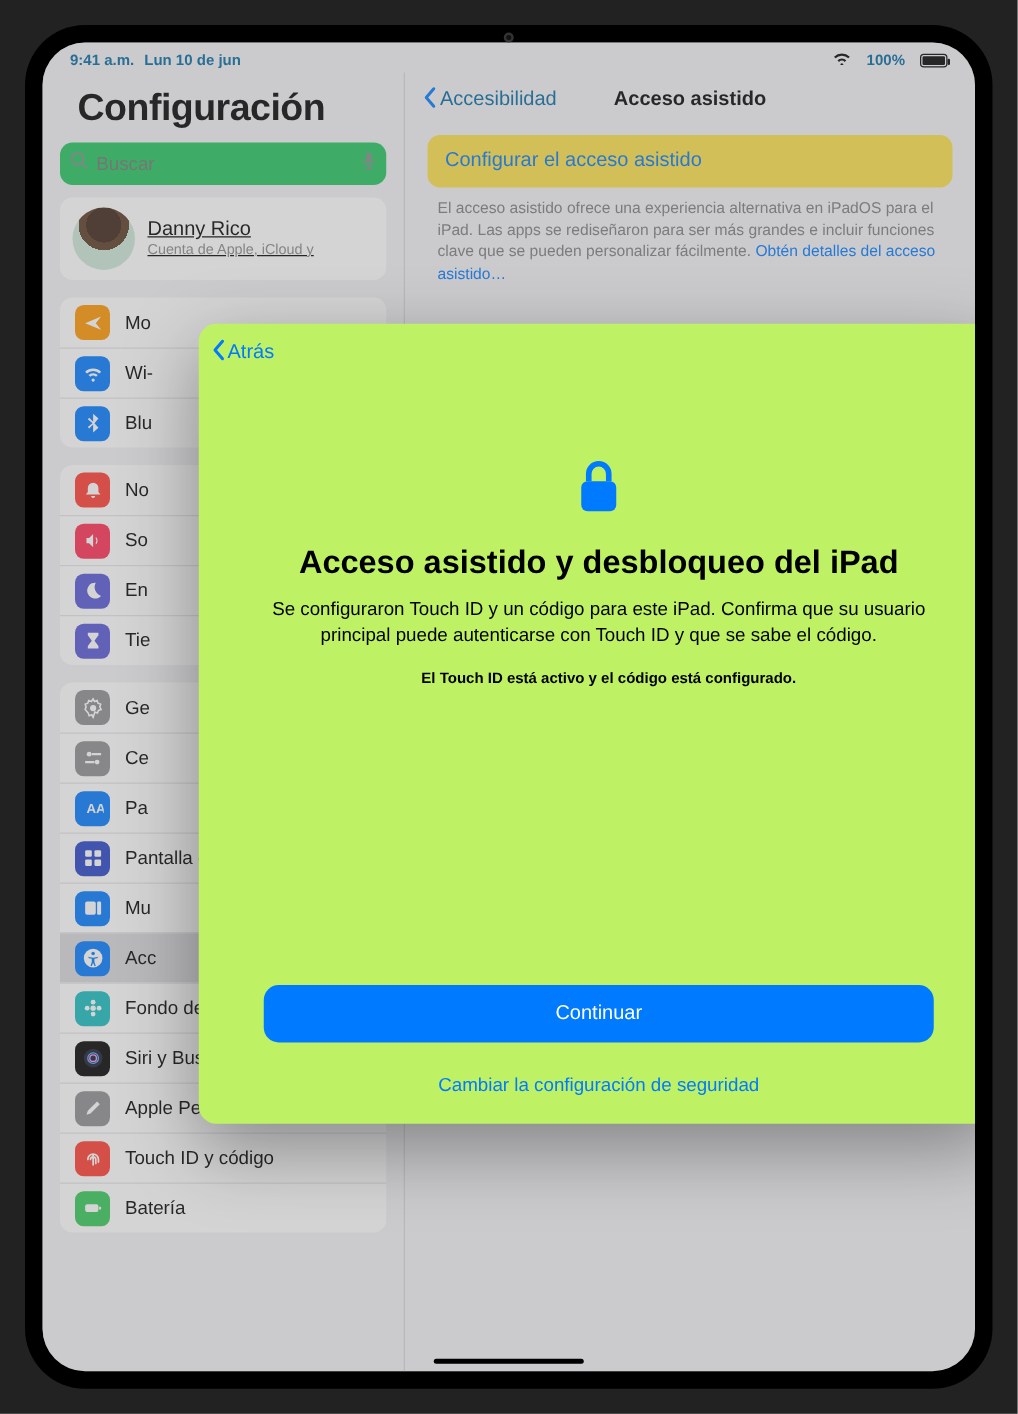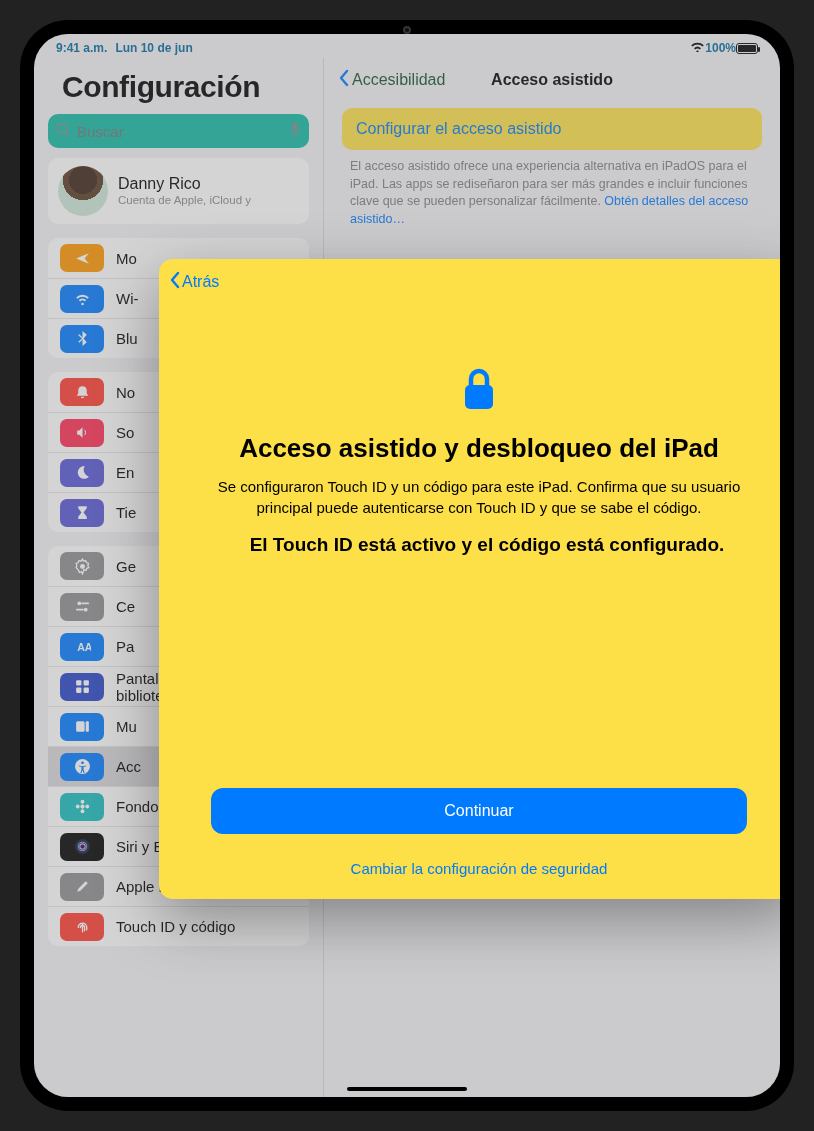--- a/index.html
+++ b/index.html
@@ -38,21 +38,21 @@
     height: 24px;
     display: flex;
     align-items: center;
     justify-content: space-between;
     padding: 4px 22px 0 22px;
     font-size: 12px;
     font-weight: 600;
     color: #0369a1;
   }
   .statusbar .left { display:flex; gap:8px; align-items:center; }
-  .statusbar .right { display:flex; gap:0; align-items:center; }
+  .statusbar .right { display:flex; gap:12px; align-items:center; }
   .battery {
     width: 22px; height: 11px; border: 1px solid #000; border-radius: 3px;
     position: relative;
   }
   .battery::after {
     content:''; position:absolute; right:-3px; top:3px; width:2px; height:5px;
     background:#000; border-radius:1px;
   }
   .battery .fill { position:absolute; left:1px; top:1px; bottom:1px; right:1px; background:#000; border-radius:1px; }
 
@@ -70,39 +70,40 @@
     padding-top: 4px;
   }
   .sidebar h1 {
     font-size: 30px;
     font-weight: 700;
     padding: 8px 28px 4px;
     letter-spacing: -0.4px;
   }
   .searchbox {
     margin: 6px 14px 10px;
-    background: #14b8a6;
+    background: #22c55e;
     border-radius: 10px;
     height: 34px;
     display:flex; align-items:center;
     padding: 0 8px;
     color:#7e7e82;
     gap:6px;
   }
   .searchbox input {
     flex:1; border:none; background:transparent; outline:none;
     font-size:15px; color:#000;
   }
   .profile {
     margin: 0 14px 14px;
     background:#fff;
     border-radius:10px;
     display:flex; align-items:center;
     padding:8px 10px;
     gap:10px;
+    text-decoration:underline;
   }
   .avatar {
     width:50px; height:50px; border-radius:50%;
     background: radial-gradient(circle at 50% 28%, #3b2417 0 32%, #5a3a24 32% 46%, #cde8d9 46% 100%);
     flex-shrink:0;
   }
   .profile .name { font-size:16px; font-weight:500; line-height:1.15;}
   .profile .sub { font-size:11.5px; color:#8a8a8e; line-height:1.1; }
 
   .group {
@@ -116,35 +117,35 @@
     height:40px;
     padding: 0 12px;
     gap:12px;
     border-top:1px solid #e5e5ea;
     font-size:15px;
     cursor:pointer;
   }
   .row:first-child { border-top:none; }
   .row.selected { background:#d8d8dc; }
   .icon-box {
-    width:44px; height:28px; border-radius:7px;
+    width:28px; height:28px; border-radius:7px;
     display:flex; align-items:center; justify-content:center;
     flex-shrink:0;
     color:#fff;
   }
   .icon-box svg { width:17px; height:17px; }
 
   
   .detail { flex:1; display:flex; flex-direction:column; }
   .detail-nav {
     height:44px; display:flex; align-items:center;
     position:relative;
     padding: 0 14px;
   }
-  .back-link { color:#14532d; font-size:16px; display:flex; align-items:center; gap:2px; cursor:pointer;}
+  .back-link { color:#0369a1; font-size:16px; display:flex; align-items:center; gap:2px; cursor:pointer;}
   .detail-nav .title {
     position:absolute; left:0; right:0; text-align:center;
     font-size:16px; font-weight:700;
   }
   .detail-body { padding: 6px 18px; }
   .inset-button {
     background:#fde047; border-radius:10px; padding:12px 14px;
     color:#007aff; font-size:16px; cursor:pointer;
   }
   .helper {
@@ -158,41 +159,41 @@
     position:absolute; inset:0;
     background: rgba(120,120,120,0.32);
     z-index:10;
   }
 
   
   .modal {
     position:absolute;
     left:125px; top:225px;
     width:640px; height:640px;
-    background:#fde047;
+    background:#bef264;
     border-radius:14px;
     z-index:20;
     box-shadow: 0 20px 60px rgba(0,0,0,0.35);
     display:flex; flex-direction:column;
     padding-bottom: 22px;
   }
   .modal-nav { height:46px; display:flex; align-items:center; padding:0 10px;}
   .modal-nav .back { color:#007aff; font-size:16px; display:flex; align-items:center; gap:1px; cursor:pointer; }
   .modal-center {
     flex:1; display:flex; flex-direction:column; align-items:center;
     padding: 60px 52px 0;
     text-align:center;
   }
   .lock { color:#007aff; margin-bottom: 16px; }
   .modal h2 {
     font-size:26px; font-weight:700; line-height:1.18;
     margin-bottom: 12px;
   }
   .modal .para { font-size:15px; line-height:1.4; margin-bottom:16px; }
-  .modal .bold { font-size:19px; font-weight:600;margin-left:16px; }
+  .modal .bold { font-size:12px; font-weight:600;margin-left:16px; }
   .primary-btn {
     margin: 0 52px;
     background:#007aff; color:#fff;
     border:none; border-radius:12px;
     height:46px; font-size:16px; font-weight:500;
     cursor:pointer;
   }
   .secondary-link {
     text-align:center; color:#007aff; font-size:15px;
     margin-top:26px; cursor:pointer;
@@ -407,20 +408,29 @@
               <span>Apple Pencil</span>
             </div>
             <div class="row">
               <div class="icon-box" style="background: rgb(255, 59, 48);">
                 <svg viewBox="0 0 16 16">
                   <path d="M4 9a4 4 0 018 0v2M6 9a2 2 0 014 0v3M8 6v7" stroke="#fff" stroke-width="1.3" fill="none" stroke-linecap="round"></path>
                 </svg>
               </div>
               <span>Touch ID y código</span>
             </div>
+            <div class="row">
+              <div class="icon-box" style="background: rgb(52, 199, 89);">
+                <svg viewBox="0 0 16 16">
+                  <rect x="2" y="5" width="10" height="6" rx="1.5" fill="#fff"></rect>
+                  <rect x="12.5" y="7" width="1.5" height="2" fill="#fff"></rect>
+                </svg>
+              </div>
+              <span>Batería</span>
+            </div>
           </div>
       </div>
 
       <div class="detail">
         <div class="detail-nav">
           <div class="back-link">
             <span>
               <svg width="12" height="18" viewBox="0 0 12 18">
                   <path d="M9 2L3 9l6 7" stroke="#007aff" stroke-width="2.4" fill="none" stroke-linecap="round" stroke-linejoin="round"></path>
                 </svg>

